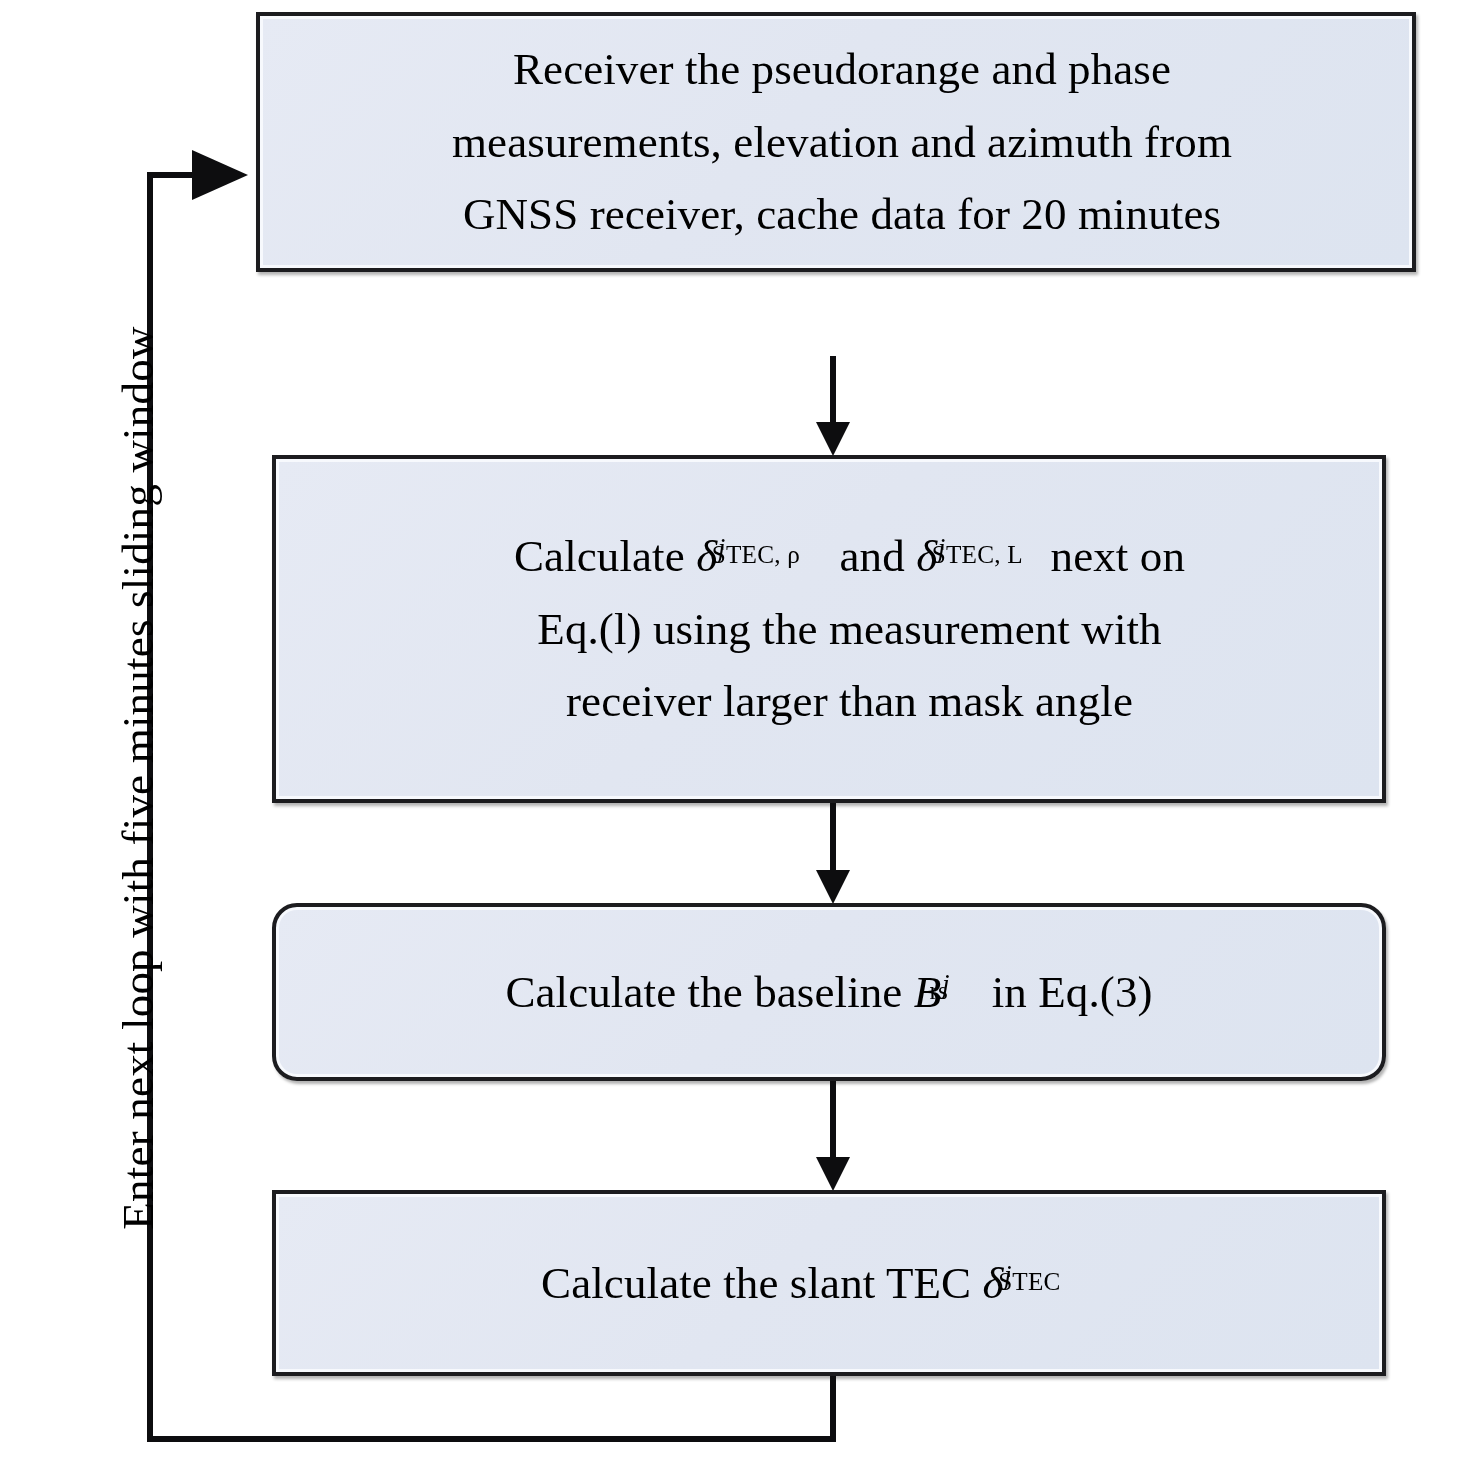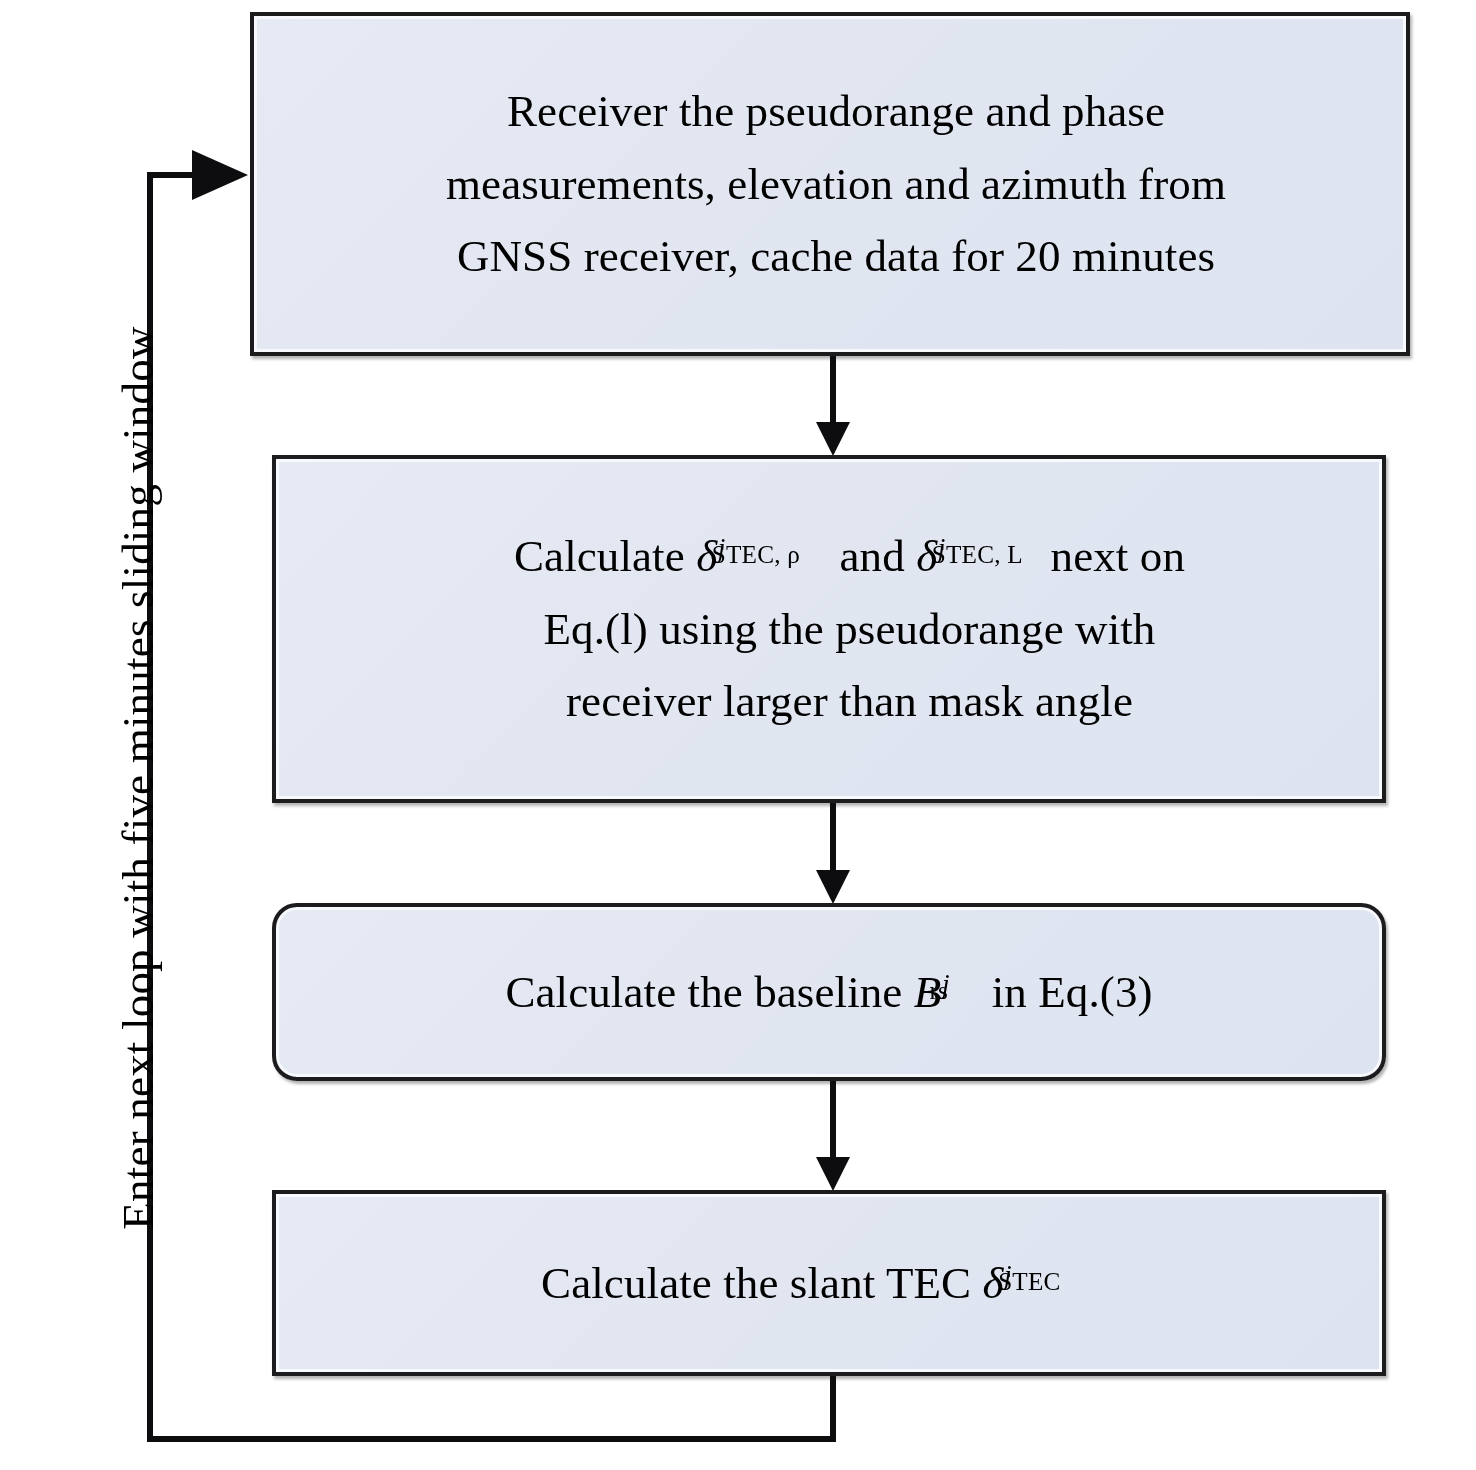--- a/index.html
+++ b/index.html
@@ -34,21 +34,21 @@
   }
   .pbox .txt {
     display: block;
     width: 100%;
     padding: 0 14px;
     box-sizing: border-box;
     line-height: 1.62;
     letter-spacing: 0.1px;
   }
 
-  #box-receiver { left: 250px; top: 12px;   width: 1160px; height: 344px; padding-left: 12px; }
+  #box-receiver { left: 256px; top: 12px;   width: 1160px; height: 260px; padding-left: 12px; }
   #box-calc-stec{ left: 272px; top: 455px;  width: 1114px; height: 348px; padding-left: 41px; }
   #box-baseline { left: 272px; top: 903px;  width: 1114px; height: 178px; border-radius: 25px; }
   #box-slanttec { left: 272px; top: 1190px; width: 1114px; height: 186px; }
 
   #box-receiver .txt { font-size: 45px; }
   #box-calc-stec .txt { font-size: 45px; }
   #box-baseline .txt { font-size: 45px; }
   #box-slanttec .txt { font-size: 45px; text-align: center; }
   .msym {
     position: relative;
@@ -154,21 +154,21 @@
   </div>
 
   <div class="vconn" id="conn-1-2">
     <div class="stem"></div>
     <div class="head"></div>
   </div>
 
   <div class="pbox" id="box-calc-stec">
     <span class="txt">
       <span>Calculate </span><span class="msym pad-wide"><span class="base">δ</span><span class="sup">j</span><span class="sub">STEC, ρ</span></span><span>and </span><span class="msym pad-mid"><span class="base">δ</span><span class="sup">j</span><span class="sub">STEC, L</span></span><span>next on</span><br>
-      <span>Eq.(l) using the pseudorange with</span><br>
+      <span>Eq.(l) using the measurement with</span><br>
       <span>receiver larger than mask angle</span>
     </span>
   </div>
 
   <div class="vconn" id="conn-2-3">
     <div class="stem"></div>
     <div class="head"></div>
   </div>
 
   <div class="pbox" id="box-baseline">

